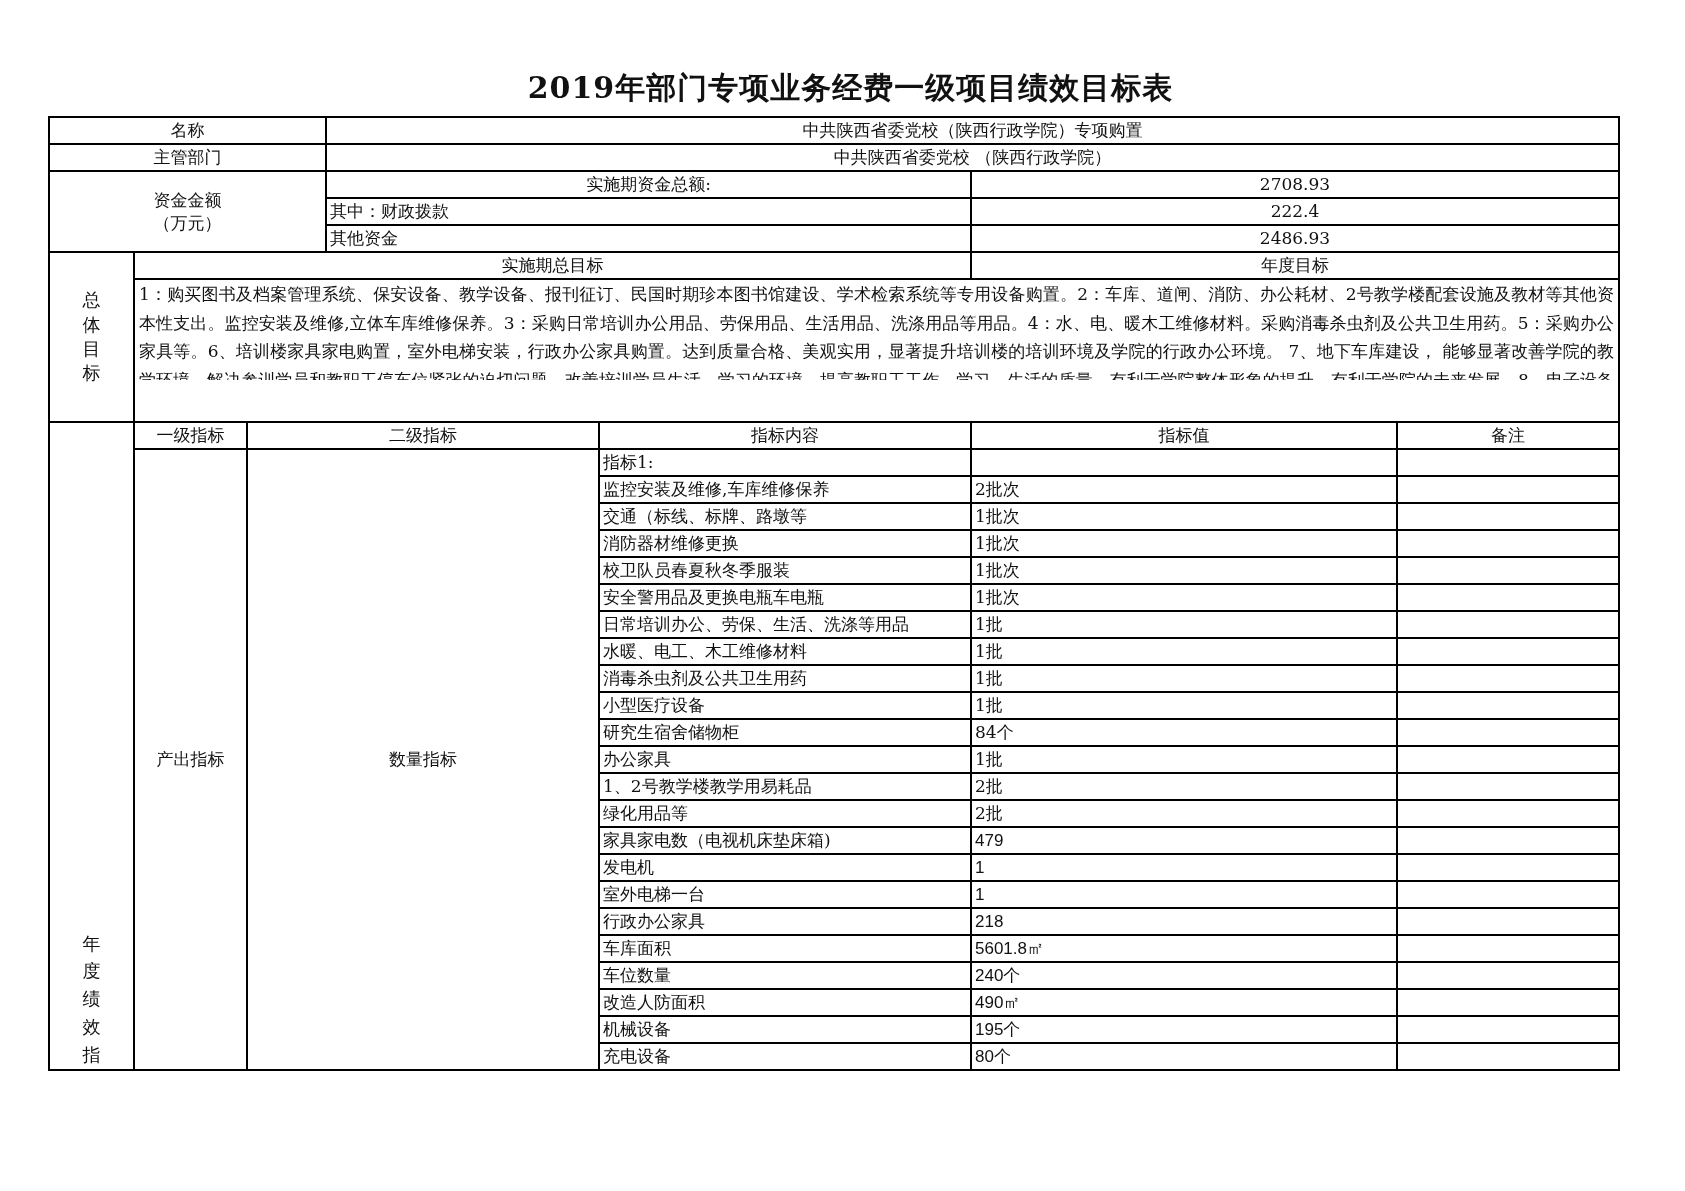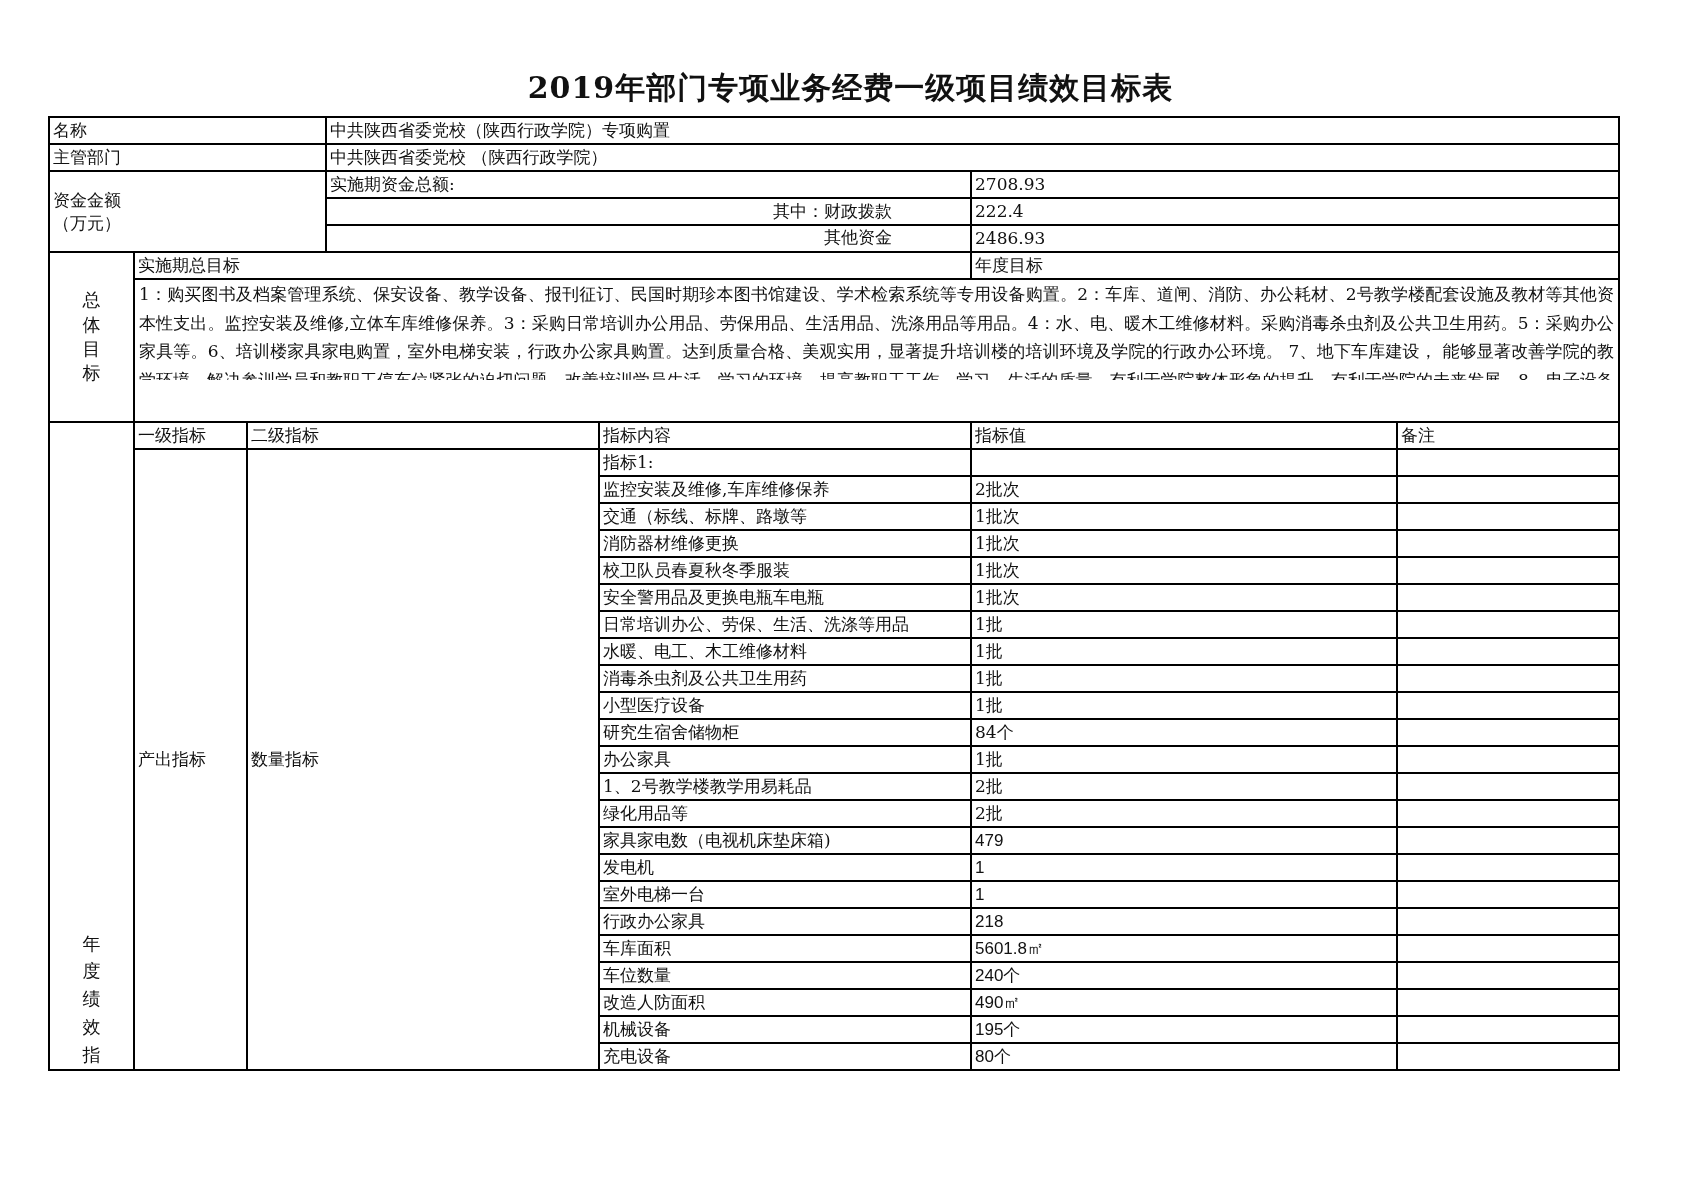--- a/index.html
+++ b/index.html
@@ -16,22 +16,22 @@
   table {
     position: absolute; left: 48px; top: 116px;
     border-collapse: collapse; table-layout: fixed;
     width: 1570px;
   }
   td {
     border: 2px solid #000; padding: 0 3px; font-size: 17px; line-height: 1.15;
     overflow: hidden; white-space: nowrap; vertical-align: middle;
     font-family: "DejaVu Serif", "Liberation Serif", serif;
   }
-  td.c { }
-  td.r { text-align: right; padding-right: 80px; }
+  td.c { text-align: center; }
+  td.r { text-align: left; padding-right: 80px; }
   td.l { text-align: left; }
   td.v { text-align: center; white-space: normal; width: 1em; }
   .vtxt { display: inline-block; width: 1.1em; line-height: 1.35; font-size: 18px; }
   td.goaltext {
     white-space: normal; vertical-align: top; text-align: justify;
     font-size: 17px; line-height: 28.6px; padding: 0 4px; height: 141px;
   }
   .goalclip { height: 100px; overflow: hidden; }
   .sans { font-family: "Liberation Sans", "DejaVu Sans", sans-serif; }
   tr.h29 td { height: 25px; }
@@ -71,21 +71,21 @@
       <div>（万元）</div>
     </td>
     <td class="c" colspan="3">实施期资金总额:</td>
     <td class="c" colspan="2">2708.93</td>
   </tr>
   <tr class="h29">
     <td class="r" colspan="3" style="padding-right:78px;">其中：财政拨款</td>
     <td class="c" colspan="2">222.4</td>
   </tr>
   <tr class="h29">
-    <td class="r" colspan="3" style="padding-right:78px;font-family:Liberation Mono, monospace;">其他资金</td>
+    <td class="r" colspan="3" style="padding-right:78px;">其他资金</td>
     <td class="c" colspan="2">2486.93</td>
   </tr>
 
   <tr class="h29">
     <td class="v" rowspan="2">
       <span class="vtxt">
         <span>总</span><br>
         <span>体</span><br>
         <span>目</span><br>
         <span>标</span>

